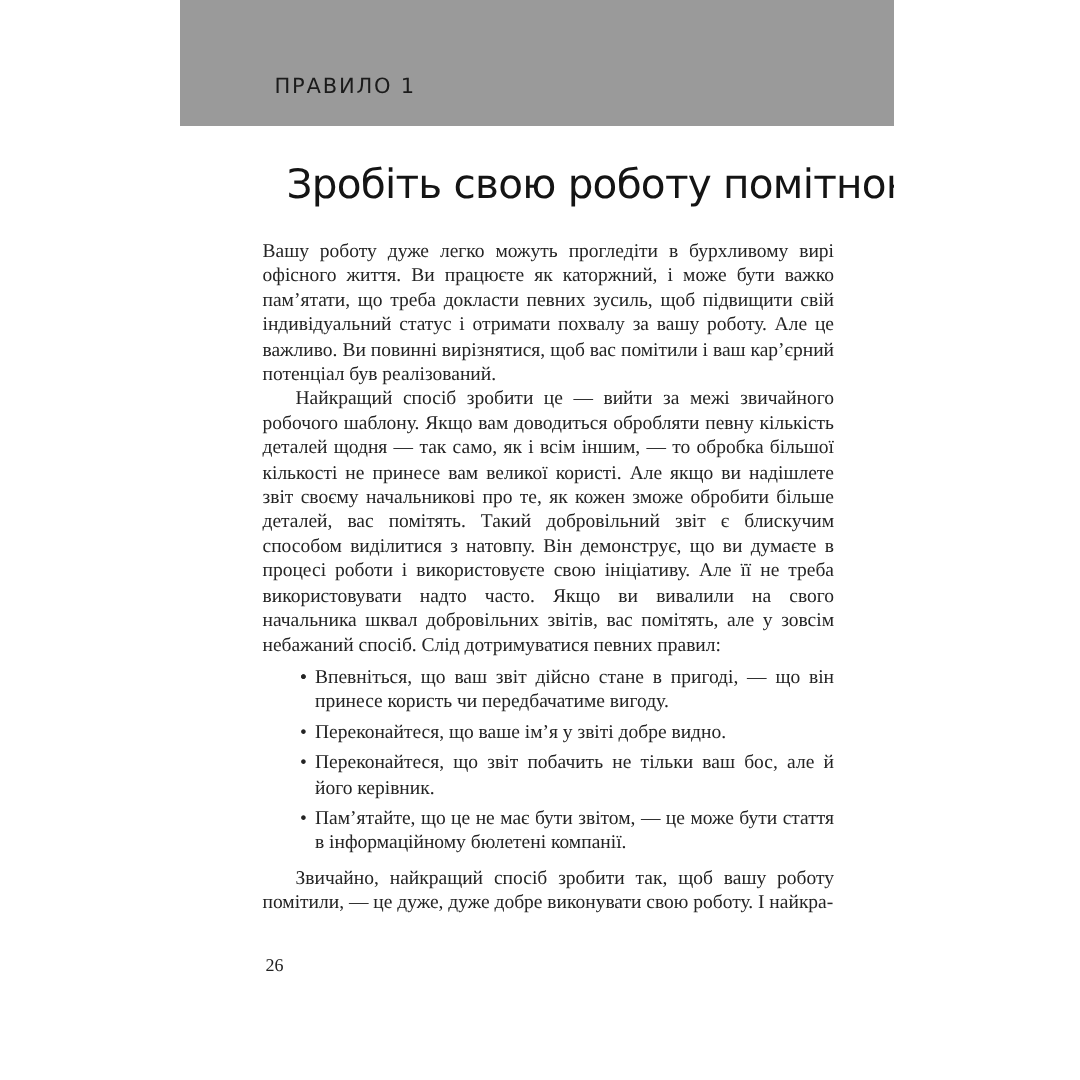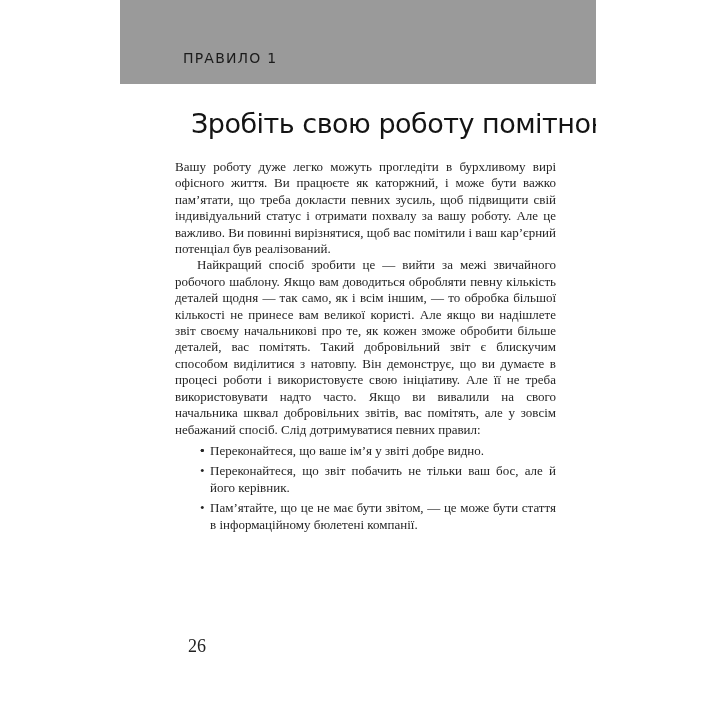--- a/index.html
+++ b/index.html
@@ -55,22 +55,22 @@
   }
   .bullet:first-child{margin-top:0;}
   .bullet .marker{
     position:absolute;
     left:25px;top:0;
     font-size:13px;
   }
   .para.after-list{margin-top:7px;}
   .page-number{
     position:absolute;
-    left:188px;top:636px;
-    font-size:18px;
+    left:177px;top:636px;
+    font-size:12px;
     color:#222222;
   }
 </style>
 </head>
 <body>
 
 <div class="canvas">
 
   <div class="band">
     <div class="band-label">ПРАВИЛО 1</div>
@@ -83,33 +83,35 @@
     <p class="para">Вашу роботу дуже легко можуть прогледіти в бурхливому вирі офісного життя. Ви працюєте як каторжний, і може бути важко пам’ятати, що треба докласти певних зусиль, щоб підвищити свій індивідуальний статус і отримати похвалу за вашу роботу. Але це важливо. Ви повинні вирізнятися, щоб вас помітили і ваш кар’єрний потенціал був реалізований.</p>
 
     <p class="para indent">Найкращий спосіб зробити це — вийти за межі звичайного робочого шаблону. Якщо вам доводиться обробляти певну кількість деталей щодня — так само, як і всім іншим, — то обробка більшої кількості не принесе вам великої користі. Але якщо ви надішлете звіт своєму начальникові про те, як кожен зможе обробити більше деталей, вас помітять. Такий добровільний звіт є блискучим способом виділитися з натовпу. Він демонструє, що ви думаєте в процесі роботи і використовуєте свою ініціативу. Але її не треба використовувати надто часто. Якщо ви вивалили на свого начальника шквал добровільних звітів, вас помітять, але у зовсім небажаний спосіб. Слід дотримуватися певних правил:</p>
 
     <div class="bullets">
       <div class="bullet">
         <span class="marker">•</span>
       </div>
       <div class="bullet">
         <span class="marker">•</span>
+        <span>Впевніться, що ваш звіт дійсно стане в пригоді, — що він принесе користь чи передбачатиме вигоду.</span>
       </div>
       <div class="bullet">
         <span class="marker">•</span>
         <span>Переконайтеся, що ваше ім’я у звіті добре видно.</span>
       </div>
       <div class="bullet">
         <span class="marker">•</span>
         <span>Переконайтеся, що звіт побачить не тільки ваш бос, але й його керівник.</span>
       </div>
       <div class="bullet">
         <span class="marker">•</span>
         <span>Пам’ятайте, що це не має бути звітом, — це може бути стаття в інформаційному бюлетені компанії.</span>
       </div>
     </div>
 
+    <p class="para indent after-list">Звичайно, найкращий спосіб зробити так, щоб вашу роботу помітили, — це дуже, дуже добре виконувати свою роботу. І найкра-</p>
 
   </div>
 
   <div class="page-number">26</div>
 
 </div>
 
 </body></html>

